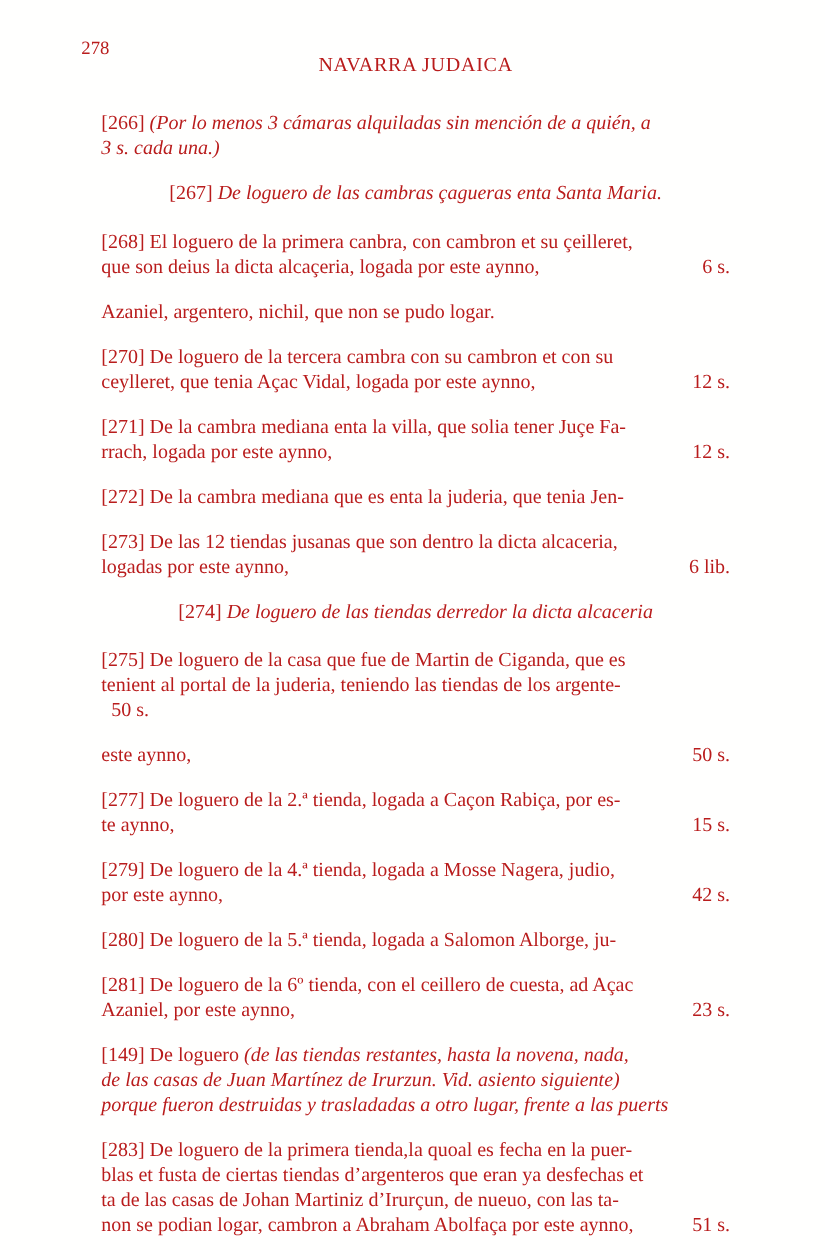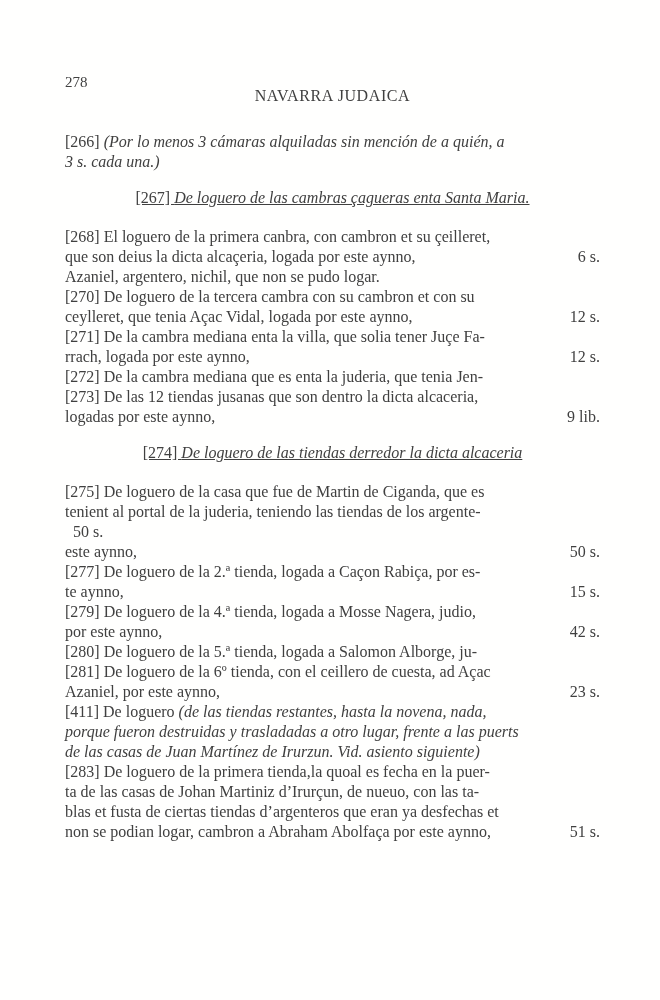--- a/index.html
+++ b/index.html
@@ -5,27 +5,27 @@
   html, body {
     margin: 0;
     padding: 0;
     background: #ffffff;
   }
   #page {
     position: relative;
     width: 660px;
     height: 1000px;
     background: #fffffe;
-    color: #404040;
+    color: #b91c1c;
     font-family: "Liberation Serif", serif;
     font-size: 16px;
     line-height: 20px;
     overflow: hidden;
     box-sizing: border-box;
-    padding: 72px 60px 0 65px;
+    padding: 29px 60px 0 65px;
   }
   #header {
     position: relative;
     height: 20px;
     width: 535px;
   }
   #page-number {
     position: absolute;
     left: 0;
     top: 0;
@@ -37,32 +37,32 @@
     top: 14px;
     transform: translateX(-50%);
     letter-spacing: 0.6px;
     font-size: 16px;
     white-space: nowrap;
     text-align: right;
   }
   #content {
     width: 535px;
   }
-  .block { margin: 0; text-align: right; }
+  .block { margin: 16px; text-align: right; }
   #content > .k-entry:first-child { margin-top: 40px; }
   .k-heading { margin-top: 16px; }
   .k-heading + .k-entry { margin-top: 19px; }
   .line {
     display: flex;
     justify-content: space-between;
     align-items: baseline;
     height: 20px;
     white-space: nowrap;
   }
-  .k-heading .line { justify-content: center; text-decoration: underline; }
+  .k-heading .line { justify-content: center; }
   .txt { white-space: nowrap; }
   .txt i { font-style: italic; }
   .amount {
     white-space: nowrap;
     padding-left: 8px;
   }
 </style>
 </head>
 <body>
 
@@ -121,21 +121,21 @@
         <div class="line">
           <span class="txt"><span>[272] De la cambra mediana que es enta la juderia, que tenia Jen-</span></span>
         </div>
       </div>
       <div class="block k-entry">
         <div class="line">
           <span class="txt"><span>[273] De las 12 tiendas jusanas que son dentro la dicta alcaceria,</span></span>
         </div>
         <div class="line">
           <span class="txt"><span>logadas por este aynno,</span></span>
-          <span class="amount">9 lib.</span>
+          <span class="amount">6 lib.</span>
         </div>
       </div>
       <div class="block k-heading">
         <div class="line">
           <span class="txt"><span>[274] </span><i>De loguero de las tiendas derredor la dicta alcaceria</i></span>
         </div>
       </div>
       <div class="block k-entry">
         <div class="line">
           <span class="txt"><span>[275] De loguero de la casa que fue de Martin de Ciganda, que es</span></span>
@@ -180,38 +180,38 @@
         <div class="line">
           <span class="txt"><span>[281] De loguero de la 6º tienda, con el ceillero de cuesta, ad Açac</span></span>
         </div>
         <div class="line">
           <span class="txt"><span>Azaniel, por este aynno,</span></span>
           <span class="amount">23 s.</span>
         </div>
       </div>
       <div class="block k-entry">
         <div class="line">
-          <span class="txt"><span>[411] De loguero </span><i>(de las tiendas restantes, hasta la novena, nada,</i></span>
+          <span class="txt"><span>[149] De loguero </span><i>(de las tiendas restantes, hasta la novena, nada,</i></span>
+        </div>
+        <div class="line">
+          <span class="txt"><i>de las casas de Juan Martínez de Irurzun. Vid. asiento siguiente)</i></span>
         </div>
         <div class="line">
           <span class="txt"><i>porque fueron destruidas y trasladadas a otro lugar, frente a las puerts</i></span>
         </div>
-        <div class="line">
-          <span class="txt"><i>de las casas de Juan Martínez de Irurzun. Vid. asiento siguiente)</i></span>
-        </div>
       </div>
       <div class="block k-entry">
         <div class="line">
           <span class="txt"><span>[283] De loguero de la primera tienda,la quoal es fecha en la puer-</span></span>
         </div>
         <div class="line">
+          <span class="txt"><span>blas et fusta de ciertas tiendas d’argenteros que eran ya desfechas et</span></span>
+        </div>
+        <div class="line">
           <span class="txt"><span>ta de las casas de Johan Martiniz d’Irurçun, de nueuo, con las ta-</span></span>
-        </div>
-        <div class="line">
-          <span class="txt"><span>blas et fusta de ciertas tiendas d’argenteros que eran ya desfechas et</span></span>
         </div>
         <div class="line">
           <span class="txt"><span>non se podian logar, cambron a Abraham Abolfaça por este aynno,</span></span>
           <span class="amount">51 s.</span>
         </div>
       </div>
     </div>
 </div>
 
 </body></html>

